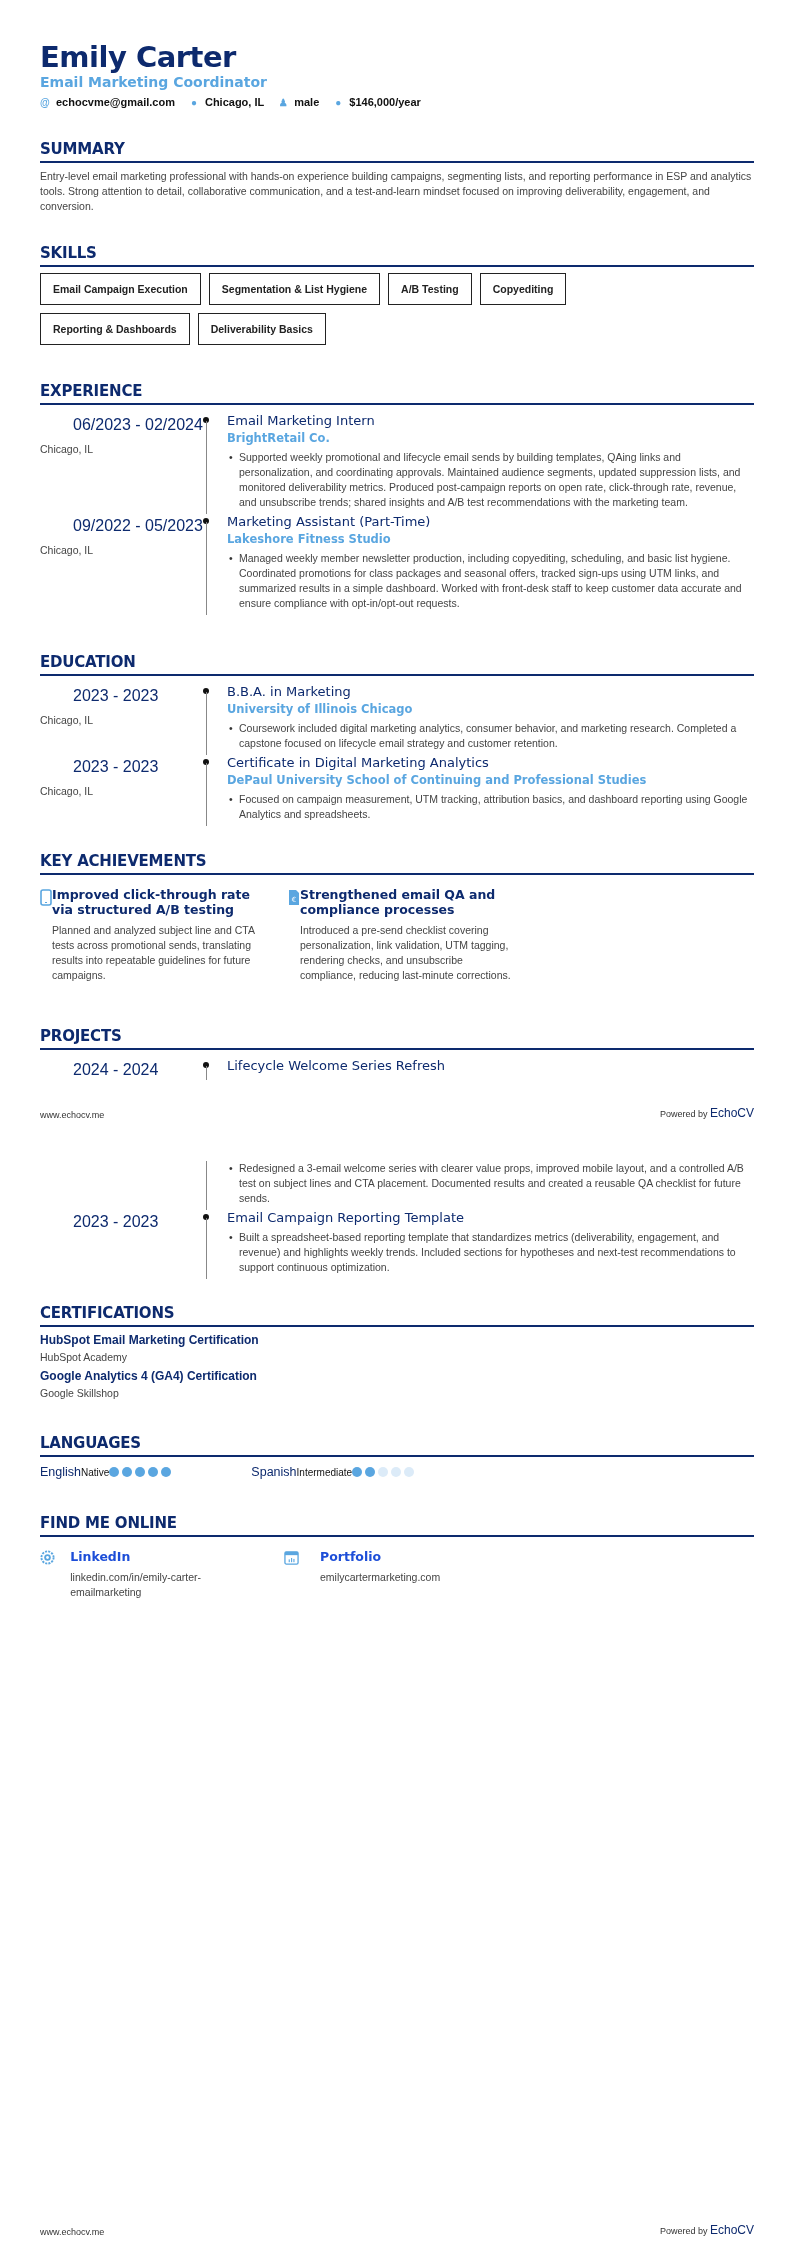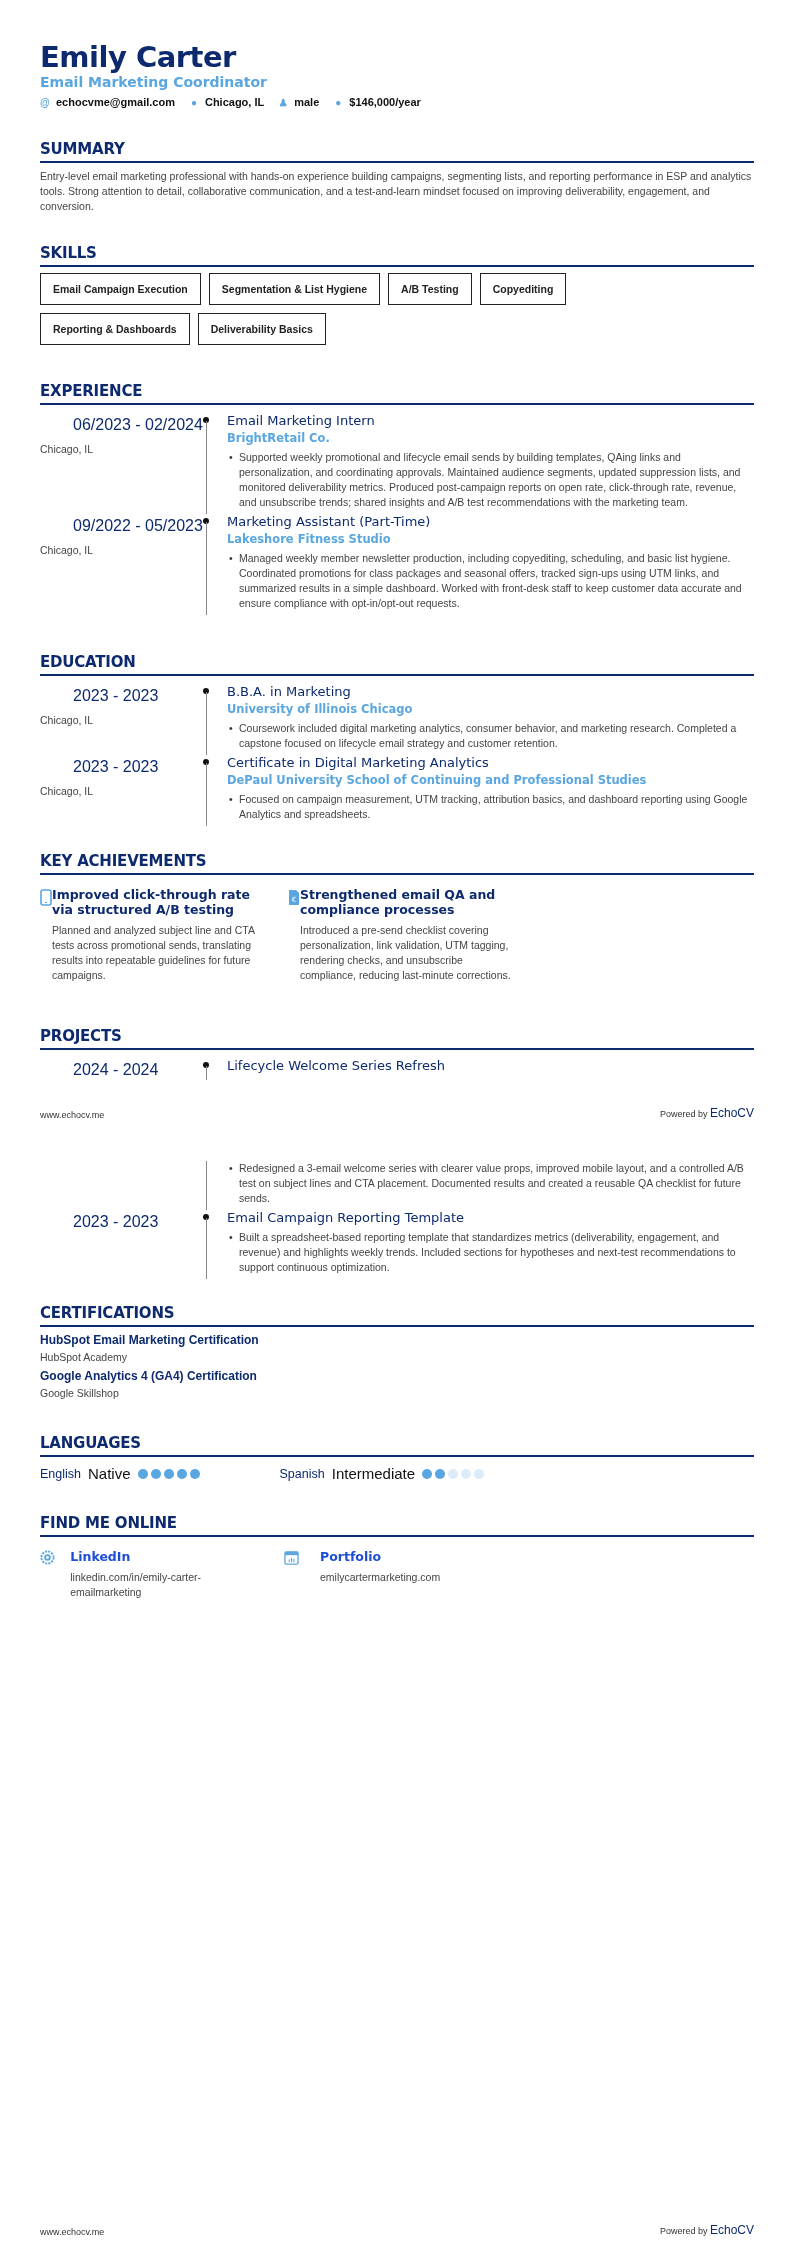--- a/index.html
+++ b/index.html
@@ -36,23 +36,23 @@
   .ach-grid { display: flex; gap: 18px; margin-top: 12px; }
   .ach { display: flex; width: 230px; }
   .ach-icon { width: 26px; color: #5aa6e0; font-size: 15px; padding-top: 2px; }
   .ach-title { font-family: "DejaVu Sans", sans-serif; font-size: 12.5px; font-weight: bold; color: #0d2a6e; line-height: 15px; }
   .ach-text { font-size: 10.5px; line-height: 15px; color: #444; margin-top: 6px; }
 
   .cert-title { font-size: 12px; font-weight: bold; color: #0d2a6e; margin-top: 6px; }
   .cert-org { font-size: 10.5px; color: #444; margin-top: 4px; }
 
   .langs { display: flex; gap: 80px; margin-top: 8px; align-items: center; }
-  .lang { display: flex; align-items: center; gap: 7px; }
+  .lang { display: flex; align-items: center; gap: 0; }
   .lang-name { font-size: 12.5px; color: #0d2a6e; }
-  .lang-level { font-size: 15px; color: #111; }
+  .lang-level { font-size: 10px; color: #111; }
   .dots { display: flex; gap: 3px; }
   .ldot { width: 10px; height: 10px; border-radius: 50%; background: #5aa6e0; }
   .ldot.off { background: #dcebf8; }
 
   .online { display: flex; gap: 44px; margin-top: 12px; }
   .online-item { display: flex; width: 200px; }
   .online-icon { width: 36px; color: #5aa6e0; font-size: 14px; padding-top: 1px; }
   .online-title { font-family: "DejaVu Sans", sans-serif; font-size: 12.5px; font-weight: bold; color: #1d4ed8; }
   .online-text { font-size: 10.5px; line-height: 15px; color: #444; margin-top: 6px; }
 

